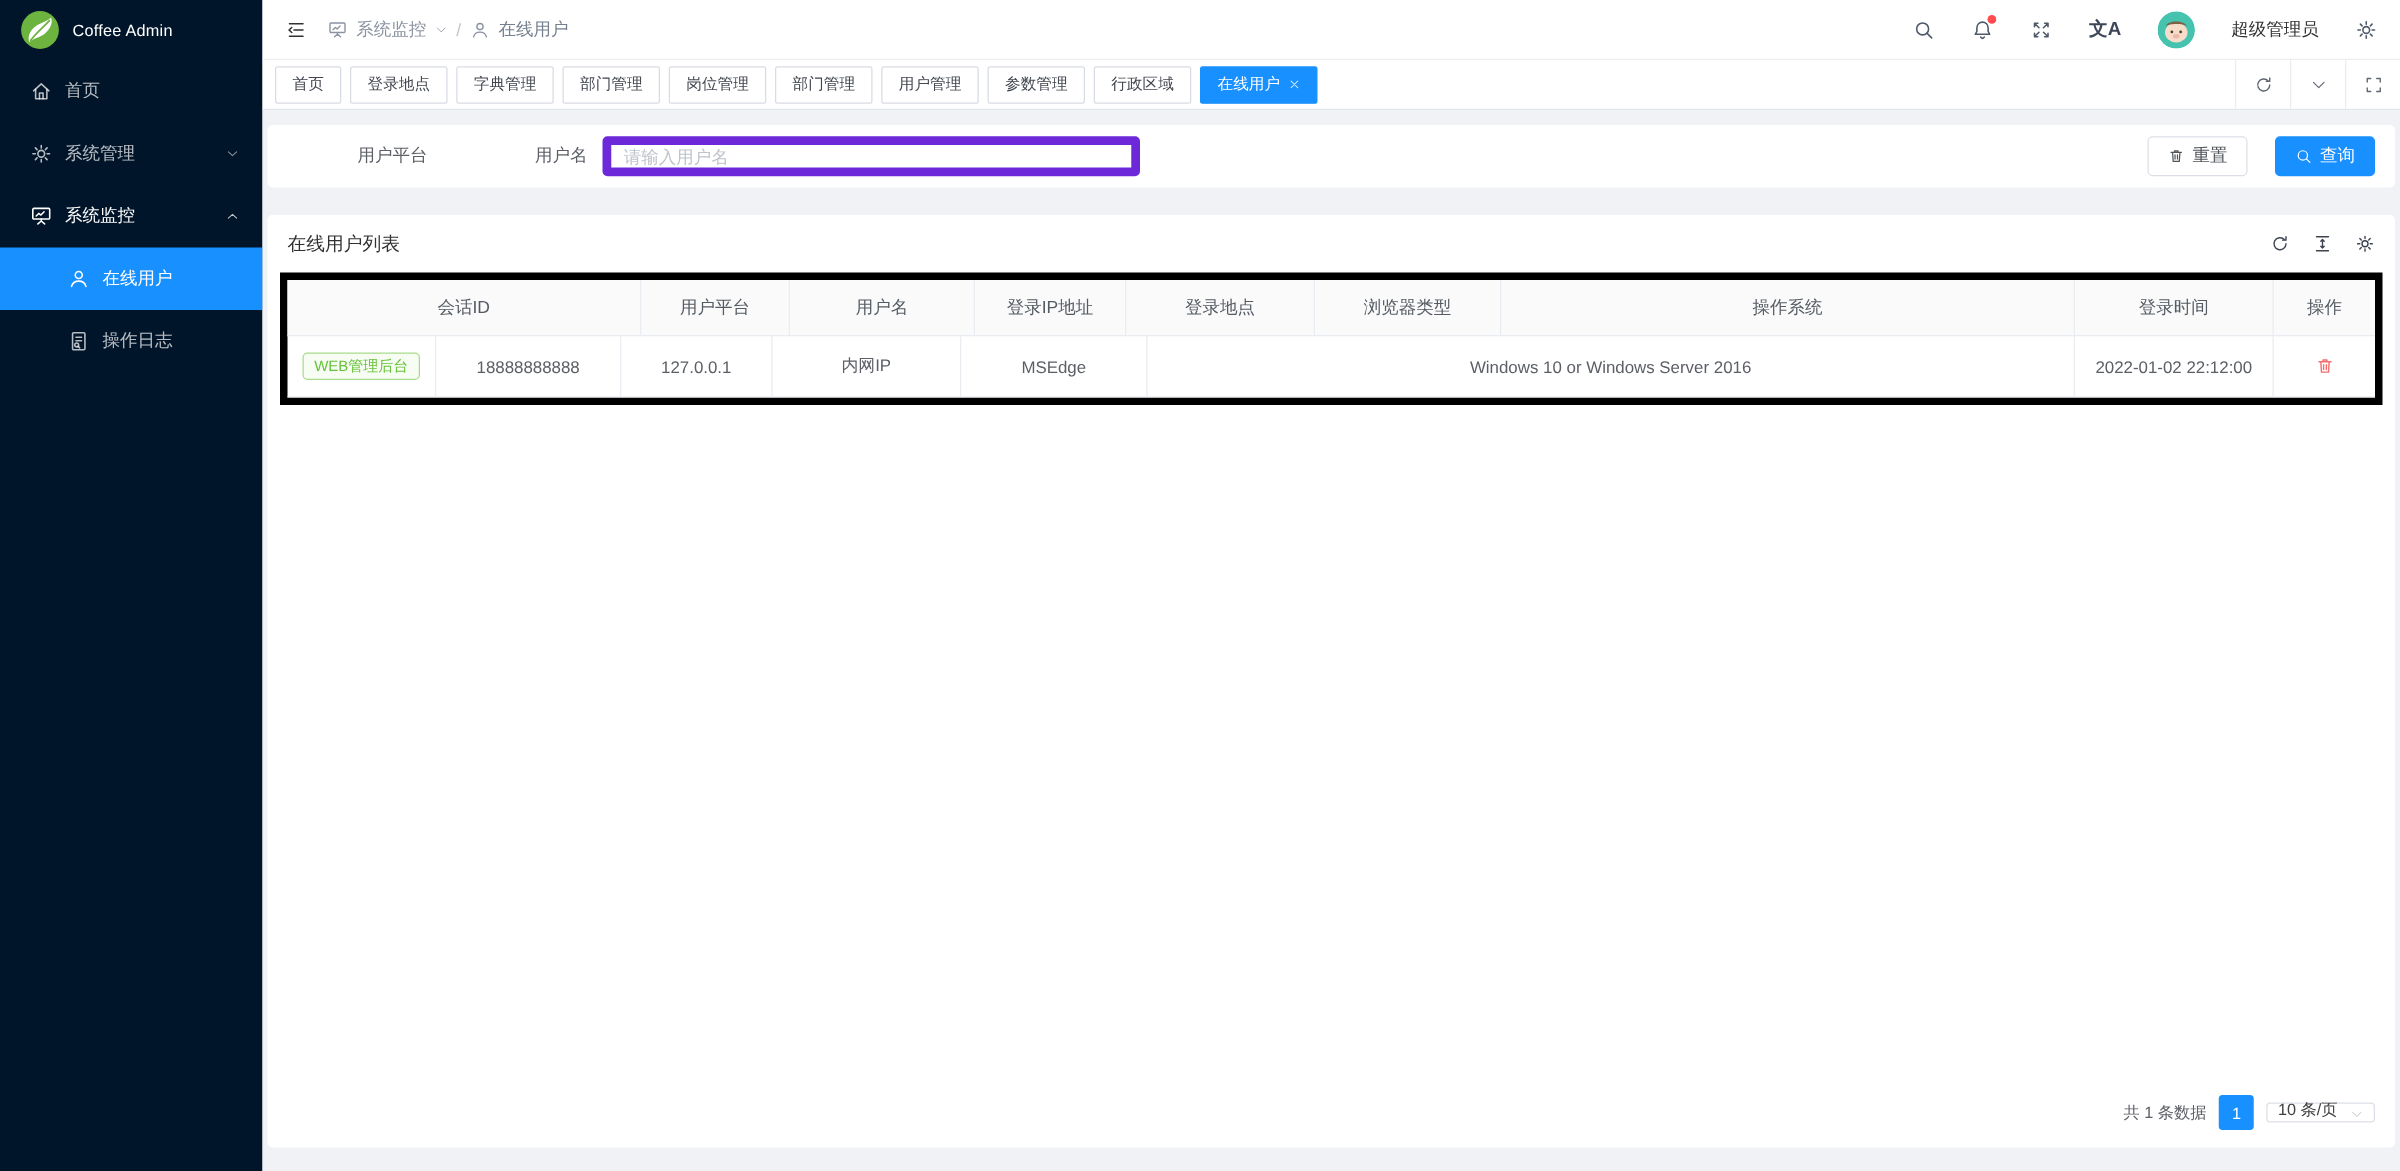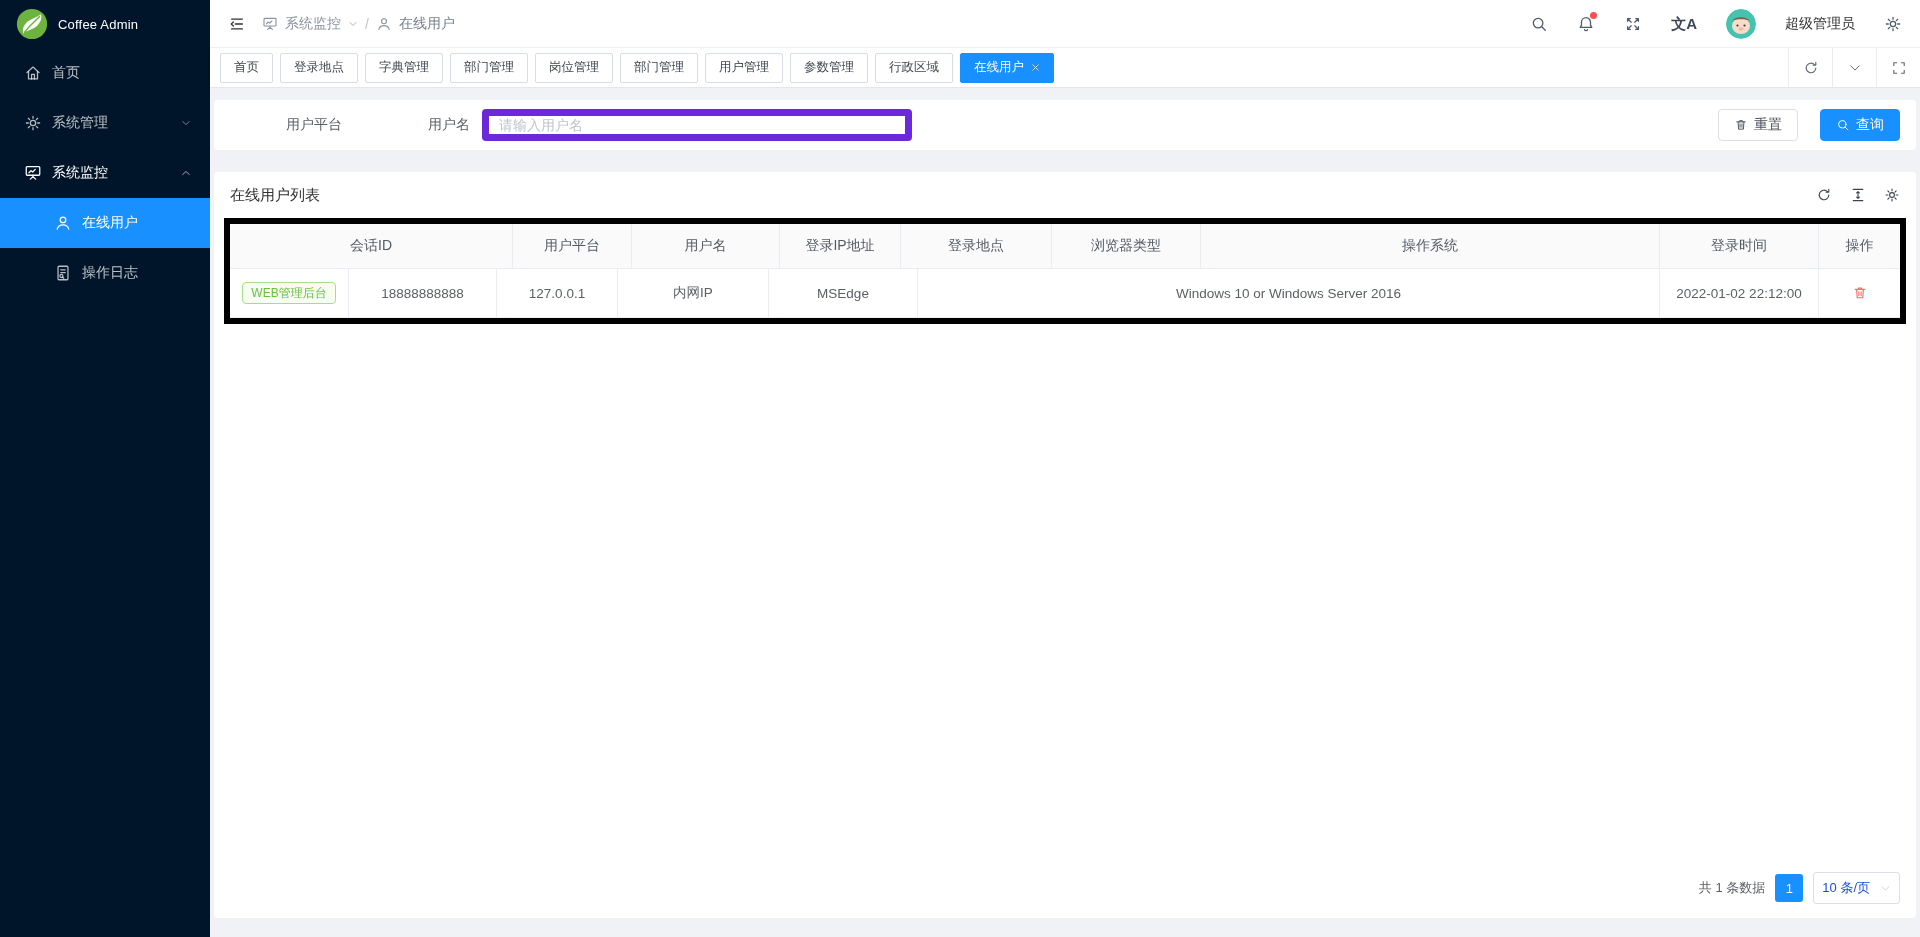--- a/index.html
+++ b/index.html
@@ -89,21 +89,21 @@
   .c-os{flex:1;min-width:0}
   .c-time{width:159px;flex:none}
   .c-op{width:81px;flex:none}
 
   .tag-green{display:inline-block;padding:4px 8px;font-size:12px;border-radius:4px;color:var(--tag-green);border:1px solid #a8dc8a;background:#f8fdf4;line-height:1}
   .del-btn{color:var(--danger);cursor:pointer}
 
   .pager{margin-top:auto;display:flex;align-items:center;justify-content:flex-end;gap:10px;padding:0 16px 14px;flex:none}
   .total-txt{color:#5c6066;font-size:13px}
   .page-num{min-width:28px;height:28px;background:var(--primary);color:#fff;border-radius:3px;display:flex;align-items:center;justify-content:center;font-size:13px;cursor:pointer}
-  .size-sel{height:32px;border:1px solid #dcdfe6;border-radius:3px;background:#fff;display:flex;align-items:center;gap:10px;padding:0 8px;color:#1d4ed8;font-size:13px;cursor:pointer}
+  .size-sel{height:16px;border:1px solid #dcdfe6;border-radius:3px;background:#fff;display:flex;align-items:flex-end;gap:10px;padding:0 8px;color:#404040;font-size:13px;cursor:pointer}
   .size-sel .chev{color:#c0c4cc}
 </style>
 </head>
 <body>
 
 <aside class="sidebar">
   <div class="logo-row">
     <svg width="32" height="32" viewBox="0 0 36 36">
       <circle cx="18" cy="18" r="17" fill="#6db33f"></circle>
       <path d="M28 7c2 5-1.5 11-6 14.5S12 25 8.5 29C6.5 24 9 18.5 13.5 15S24 10.5 28 7z" fill="#fff"></path>

